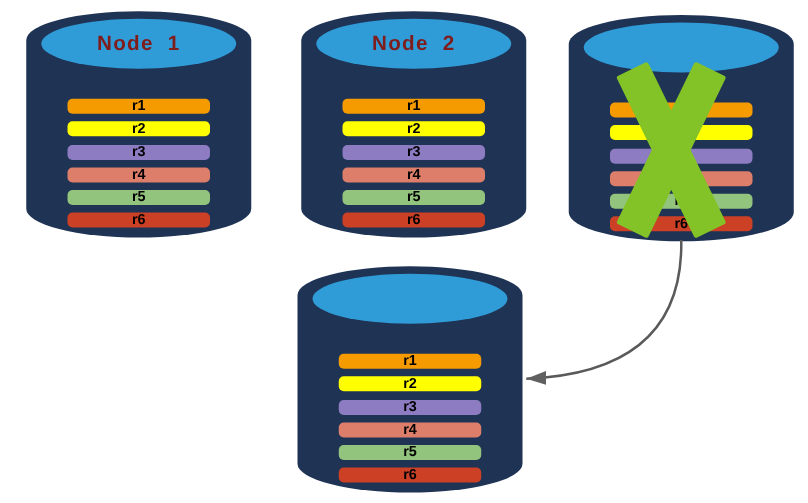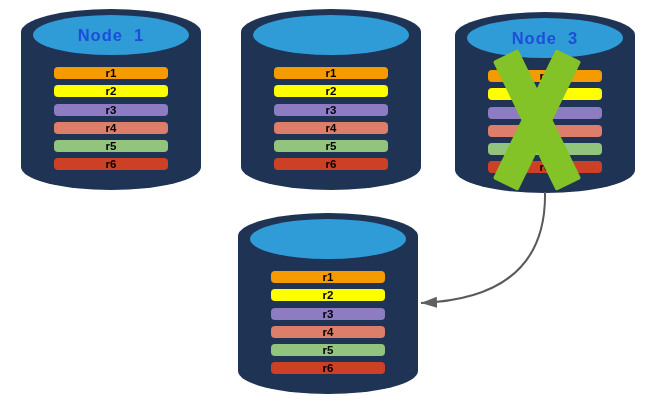--- a/index.html
+++ b/index.html
@@ -12,24 +12,24 @@
     position:absolute;left:0;top:0;width:180px;height:181px;
     border-radius:50% / 23px;
   }
   .cyl-lid{
     position:absolute;left:12px;right:12px;top:6px;height:40px;
     border-radius:50%;
   }
   .node-title{
     position:absolute;left:0;right:0;top:6px;height:40px;
     display:flex;align-items:center;justify-content:center;
-    color:#1d4ed8;font-size:16.5px;font-weight:bold;letter-spacing:1px;
+    color:#7f1d1d;font-size:16.5px;font-weight:bold;letter-spacing:1px;
     white-space:pre;
   }
-  .replicas{position:absolute;left:33px;right:33px;top:58px;}
+  .replicas{position:absolute;left:33px;right:33px;top:70px;}
   .replica{
     height:12px;margin-bottom:6.3px;border-radius:4px;
     display:flex;align-items:center;justify-content:center;
     font-size:11.5px;font-weight:bold;color:#000;line-height:12px;
   }
   .x-mark{position:absolute;left:38px;top:38px;width:88px;height:140px;overflow:visible;}
   .arrow-overlay{position:absolute;left:0;top:0;width:646px;height:402px;pointer-events:none;}
 </style>
 </head>
 <body>
@@ -46,34 +46,34 @@
       <div class="replica" style="background: rgb(142, 124, 195);">r3</div>
       <div class="replica" style="background: rgb(221, 126, 107);">r4</div>
       <div class="replica" style="background: rgb(147, 196, 125);">r5</div>
       <div class="replica" style="background: rgb(204, 65, 37);">r6</div>
     </div>
   </div>
 
   <div class="node" style="left:241px;top:9px;">
     <div class="cyl-body" style="background: rgb(31, 51, 85);"></div>
     <div class="cyl-lid" style="background: rgb(47, 156, 216);"></div>
+    <div class="node-title">Node  2</div>
     <div class="replicas">
       <div class="replica" style="background: rgb(245, 155, 0);">r1</div>
       <div class="replica" style="background: rgb(255, 255, 0);">r2</div>
       <div class="replica" style="background: rgb(142, 124, 195);">r3</div>
       <div class="replica" style="background: rgb(221, 126, 107);">r4</div>
       <div class="replica" style="background: rgb(147, 196, 125);">r5</div>
       <div class="replica" style="background: rgb(204, 65, 37);">r6</div>
     </div>
   </div>
 
   <div class="node" style="left:455px;top:12px;">
     <div class="cyl-body" style="background: rgb(31, 51, 85);"></div>
     <div class="cyl-lid" style="background: rgb(47, 156, 216);"></div>
-    <div class="node-title">Node  3</div>
     <div class="replicas">
       <div class="replica" style="background: rgb(245, 155, 0);">r1</div>
       <div class="replica" style="background: rgb(255, 255, 0);">r2</div>
       <div class="replica" style="background: rgb(142, 124, 195);">r3</div>
       <div class="replica" style="background: rgb(221, 126, 107);">r4</div>
       <div class="replica" style="background: rgb(147, 196, 125);">r5</div>
       <div class="replica" style="background: rgb(204, 65, 37);">r6</div>
     </div>
     <svg class="x-mark" viewBox="0 0 88 140" style="fill: rgb(131, 195, 39);">
       <g transform="translate(44,70)">

